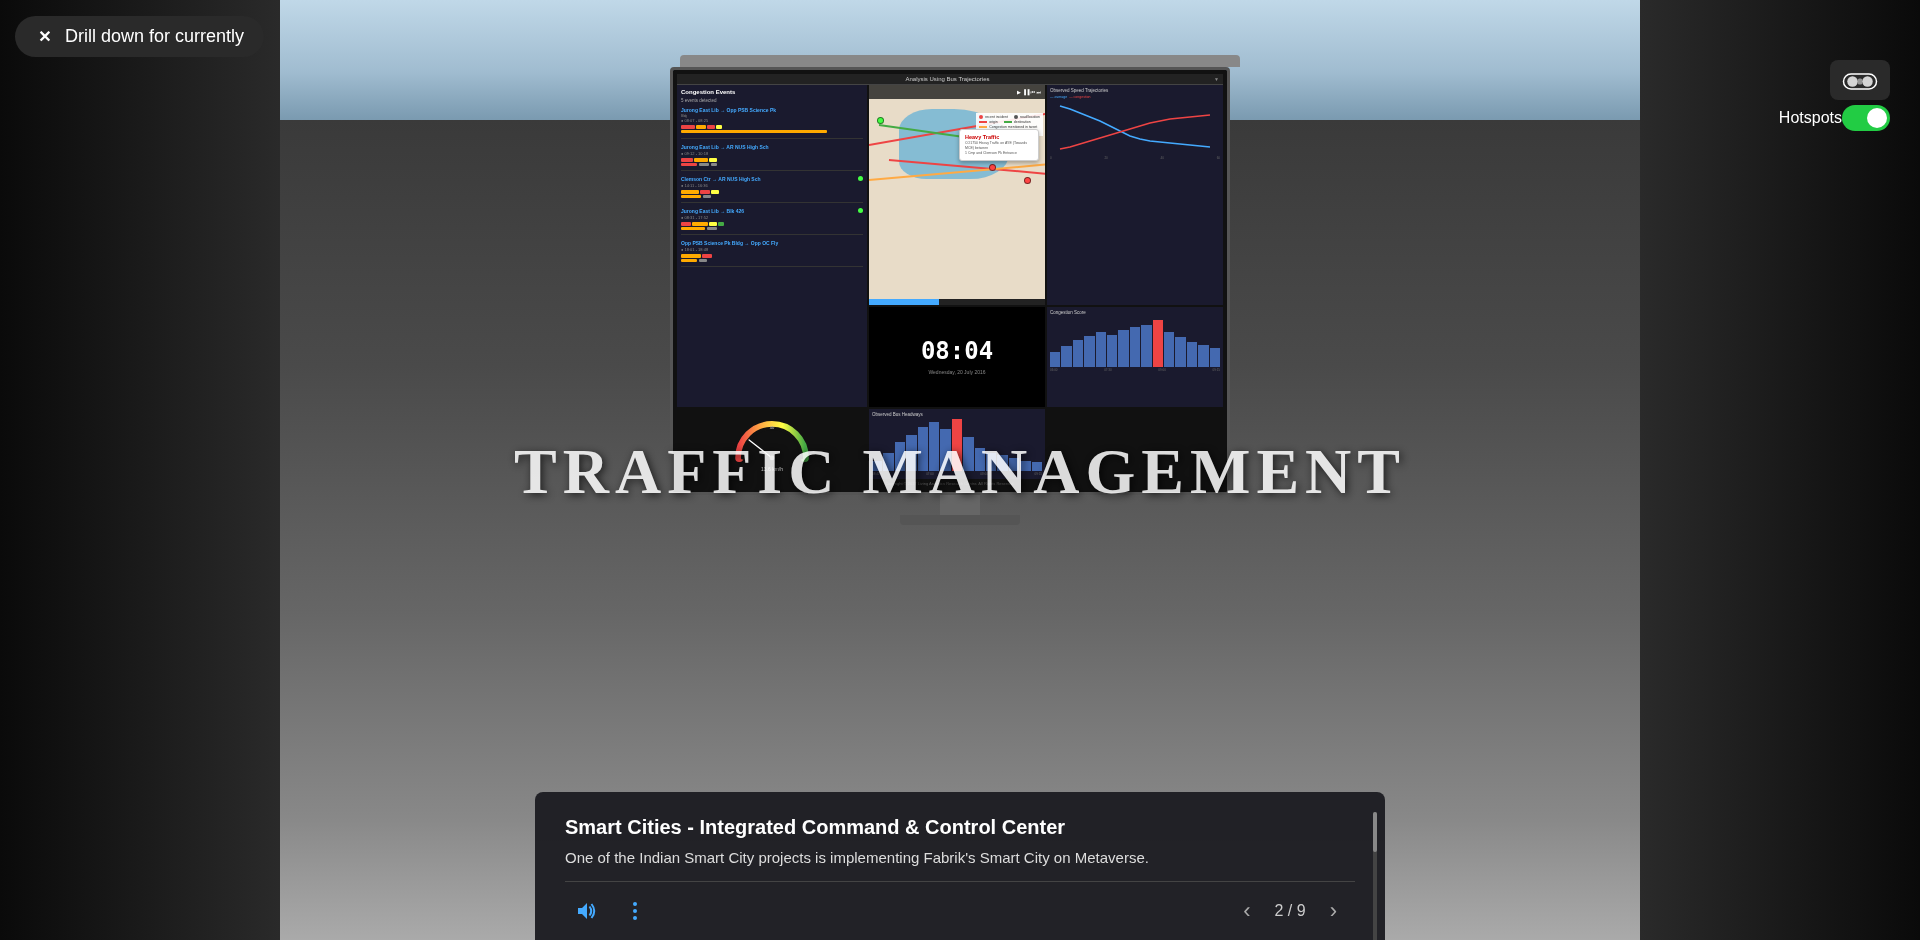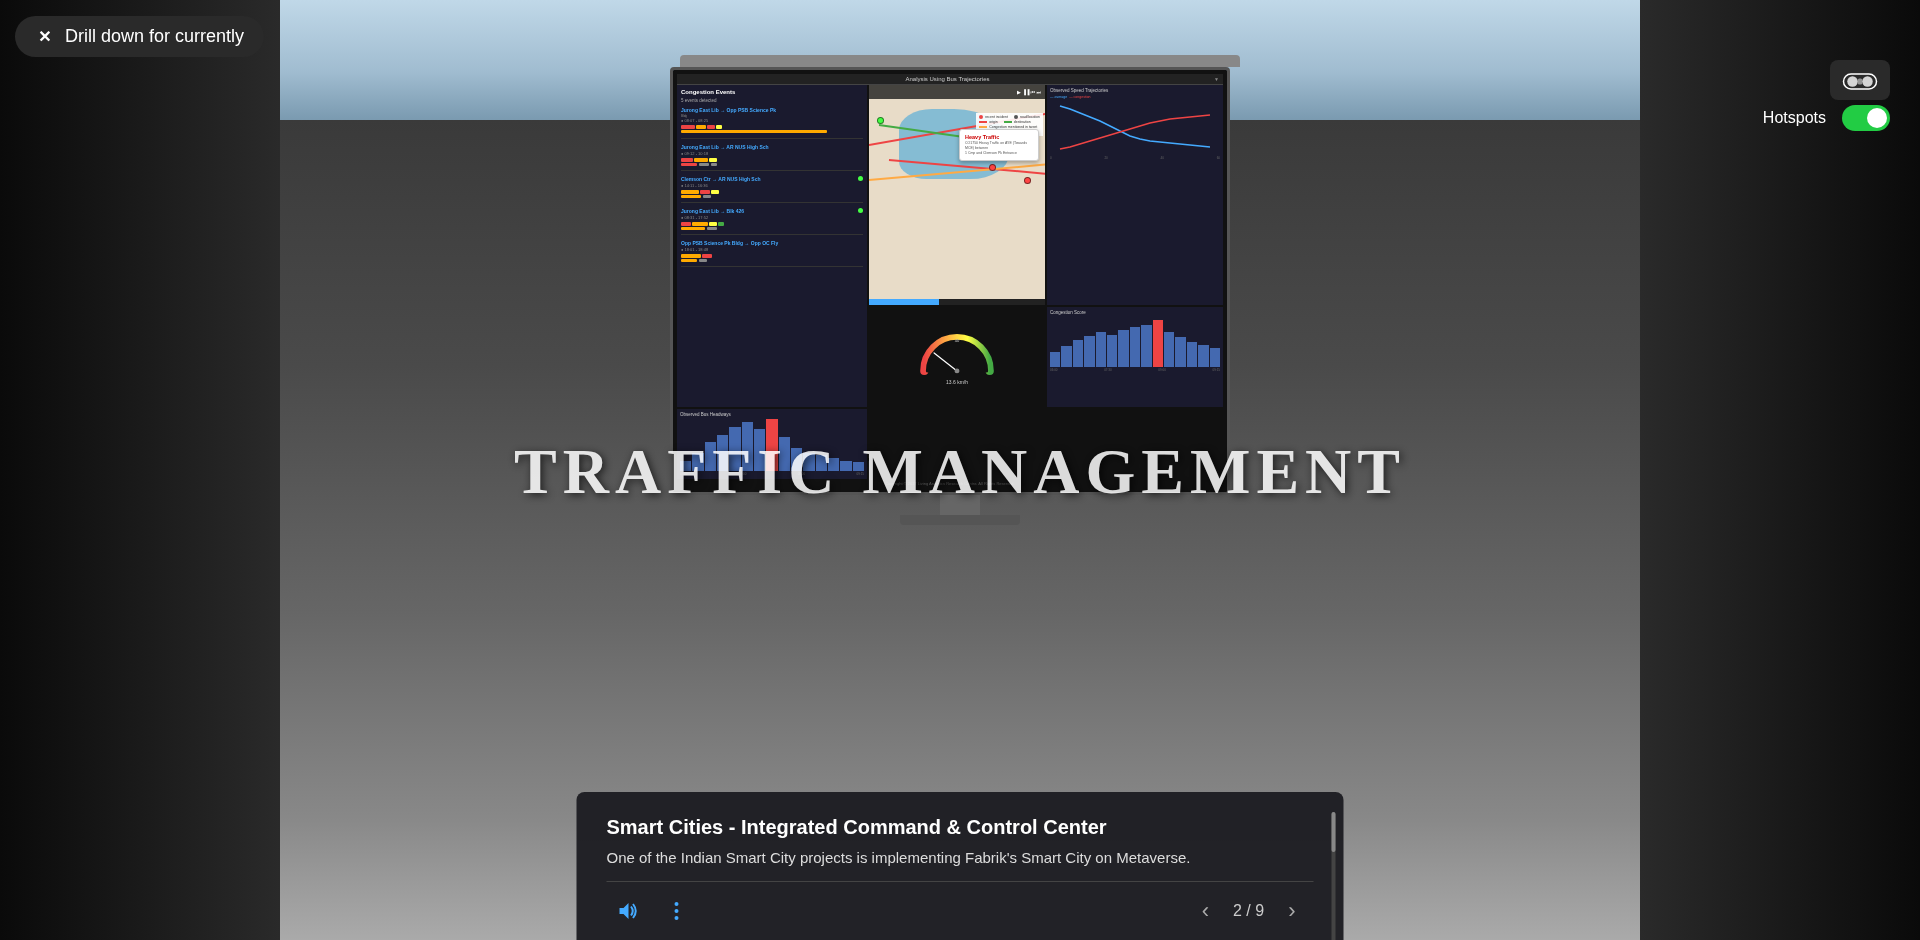--- a/index.html
+++ b/index.html
@@ -76,21 +76,21 @@
       height: 24px;
     }
 
     
     .hotspots-container {
       position: absolute;
       top: 105px;
       right: 30px;
       display: flex;
       align-items: center;
-      gap: 16px;
+      gap: 0;
       z-index: 100;
     }
     .hotspots-label {
       color: #fff;
       font-size: 16px;
     }
     .toggle-switch {
       width: 48px;
       height: 26px;
       background: #22cc44;
@@ -398,21 +398,21 @@
       text-shadow: 2px 2px 8px rgba(0,0,0,0.8);
       opacity: 0.85;
     }
 
     
     .info-panel {
       position: absolute;
       bottom: 0;
       left: 50%;
       transform: translateX(-50%);
-      width: 767px;
+      width: 850px;
       background: rgba(30, 30, 35, 0.97);
       border-radius: 8px 8px 0 0;
       padding: 24px 30px 0;
       z-index: 200;
       color: #fff;
     }
 
     .info-title-1 {
       font-size: 20px;
       font-weight: bold;
@@ -702,20 +702,25 @@
             </svg>
           </div>
           <div style="display:flex;justify-content:space-between;font-size:3px;color:#666;">
             <span>0</span>
             <span>20</span>
             <span>40</span>
             <span>60</span>
           </div>
         </div>
 
+        <div class="clock-panel">
+          <div class="clock-time">08:04</div>
+          <div class="clock-date">Wednesday, 20 July 2016</div>
+          <div class="clock-footer"></div>
+        </div>
 
         <div class="gauge-panel">
           <div class="gauge-container">
             <svg class="gauge-arc" viewBox="0 0 100 55">
 
               <defs>
                 <linearGradient id="gaugeGrad" x1="0%" y1="0%" x2="100%" y2="0%">
                   <stop offset="0%" style="stop-color:#e44;stop-opacity:1"></stop>
                   <stop offset="33%" style="stop-color:#fa4;stop-opacity:1"></stop>
                   <stop offset="66%" style="stop-color:#ff4;stop-opacity:1"></stop>

